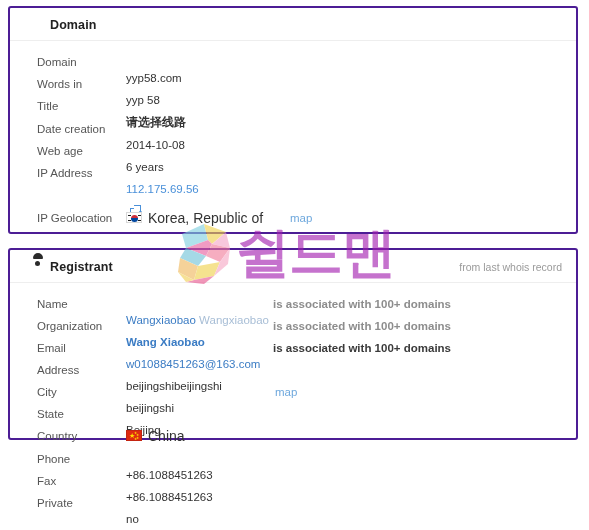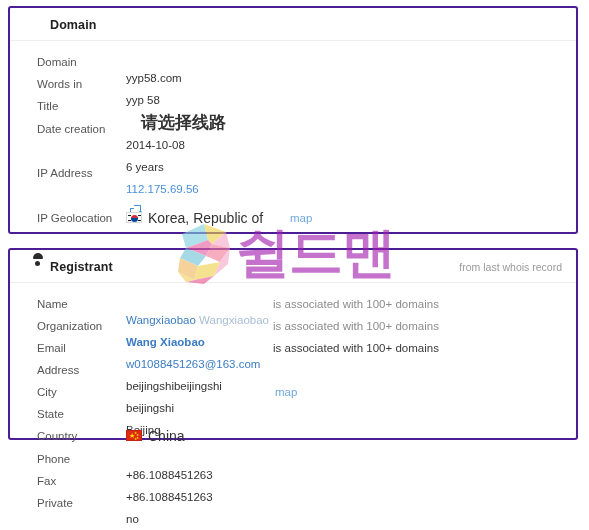--- a/index.html
+++ b/index.html
@@ -99,38 +99,38 @@
     position: absolute;
     left: 116px;
     top: 16px;
     color: #333333;
     font-size: 11.5px;
   }
 
   .value-bold-cjk {
     font-weight: bold;
     font-family: "DejaVu Sans", sans-serif;
-    font-size: 17px;
-    margin-left: 15px;
+    font-size: 12px;
   }
 
   .link {
     color: #4a90d9;
     text-decoration: none;
     cursor: pointer;
   }
 
   .link-dark { color: #3b7cc4; }
   .link-faded { color: #a8bed6; }
 
   .assoc {
     position: absolute;
     left: 263px;
     top: 0;
     font-size: 11.5px;
+    font-weight: bold;
   }
   .assoc-grey { color: #8d8d8d; }
   .assoc-dark { color: #3a3a3a; }
 
   .map-link {
     position: absolute;
     top: 0;
     font-size: 11.5px;
     color: #6ea8dd;
     text-decoration: none;
@@ -367,20 +367,21 @@
         <span class="label">Title</span>
         <span class="value value-bold-cjk">请选择线路</span>
       </div>
 
       <div class="row">
         <span class="label">Date creation</span>
         <span class="value">2014-10-08</span>
       </div>
 
       <div class="row">
+        <span class="label">Web age</span>
         <span class="value">6 years</span>
       </div>
 
       <div class="row">
         <span class="label">IP Address</span>
         <a class="value link">112.175.69.56</a>
       </div>
 
       <div class="row row-tall">
         <span class="label"></span>

